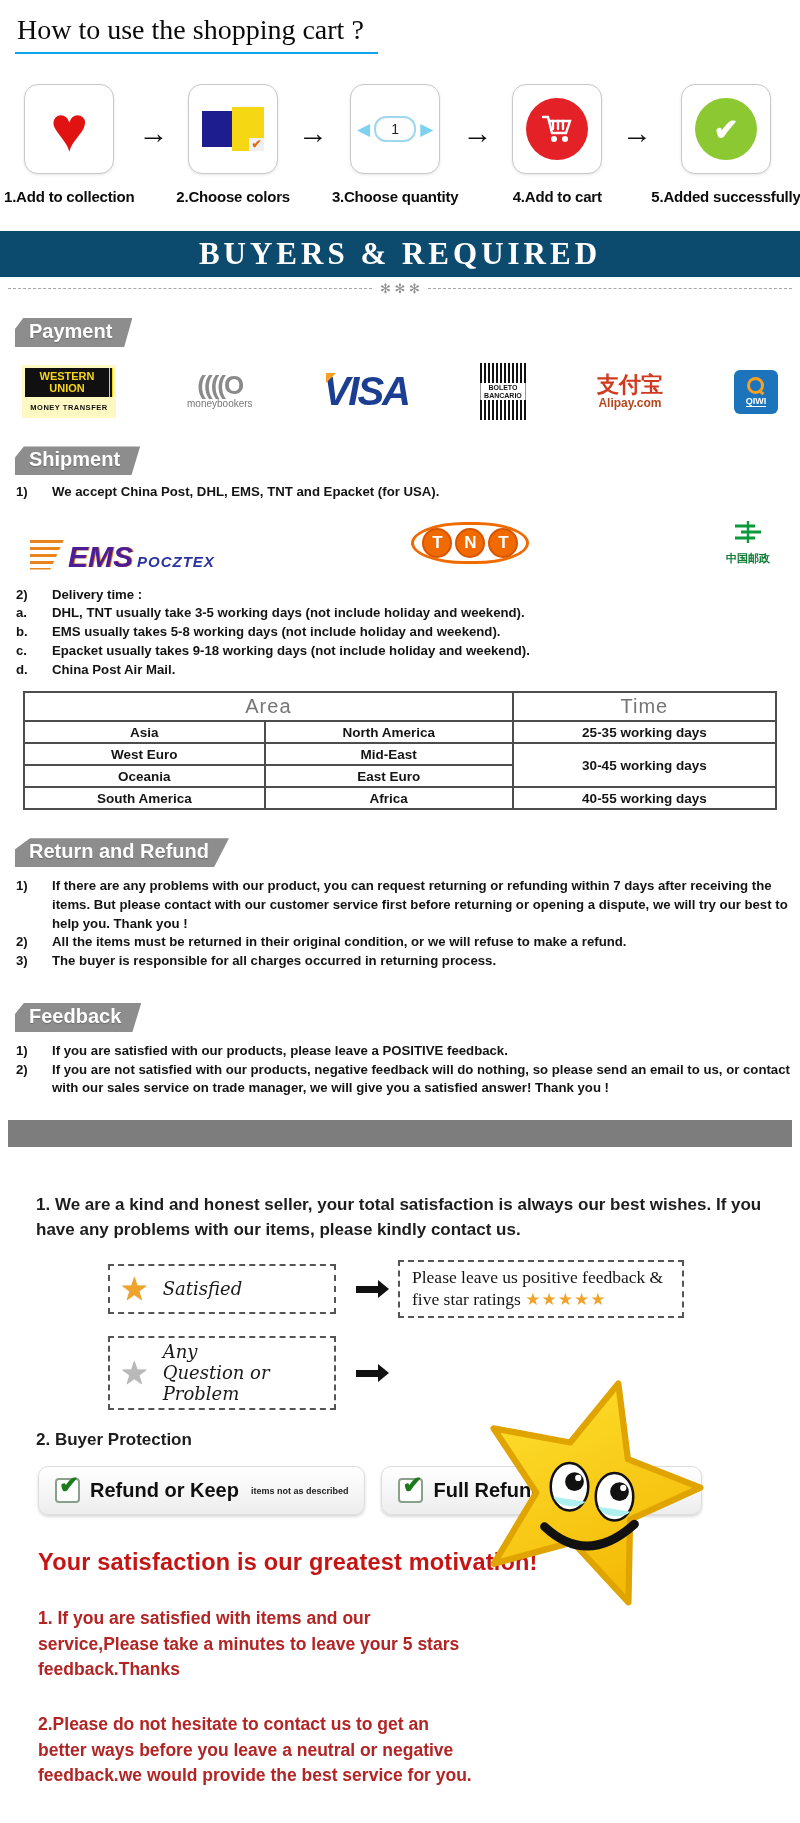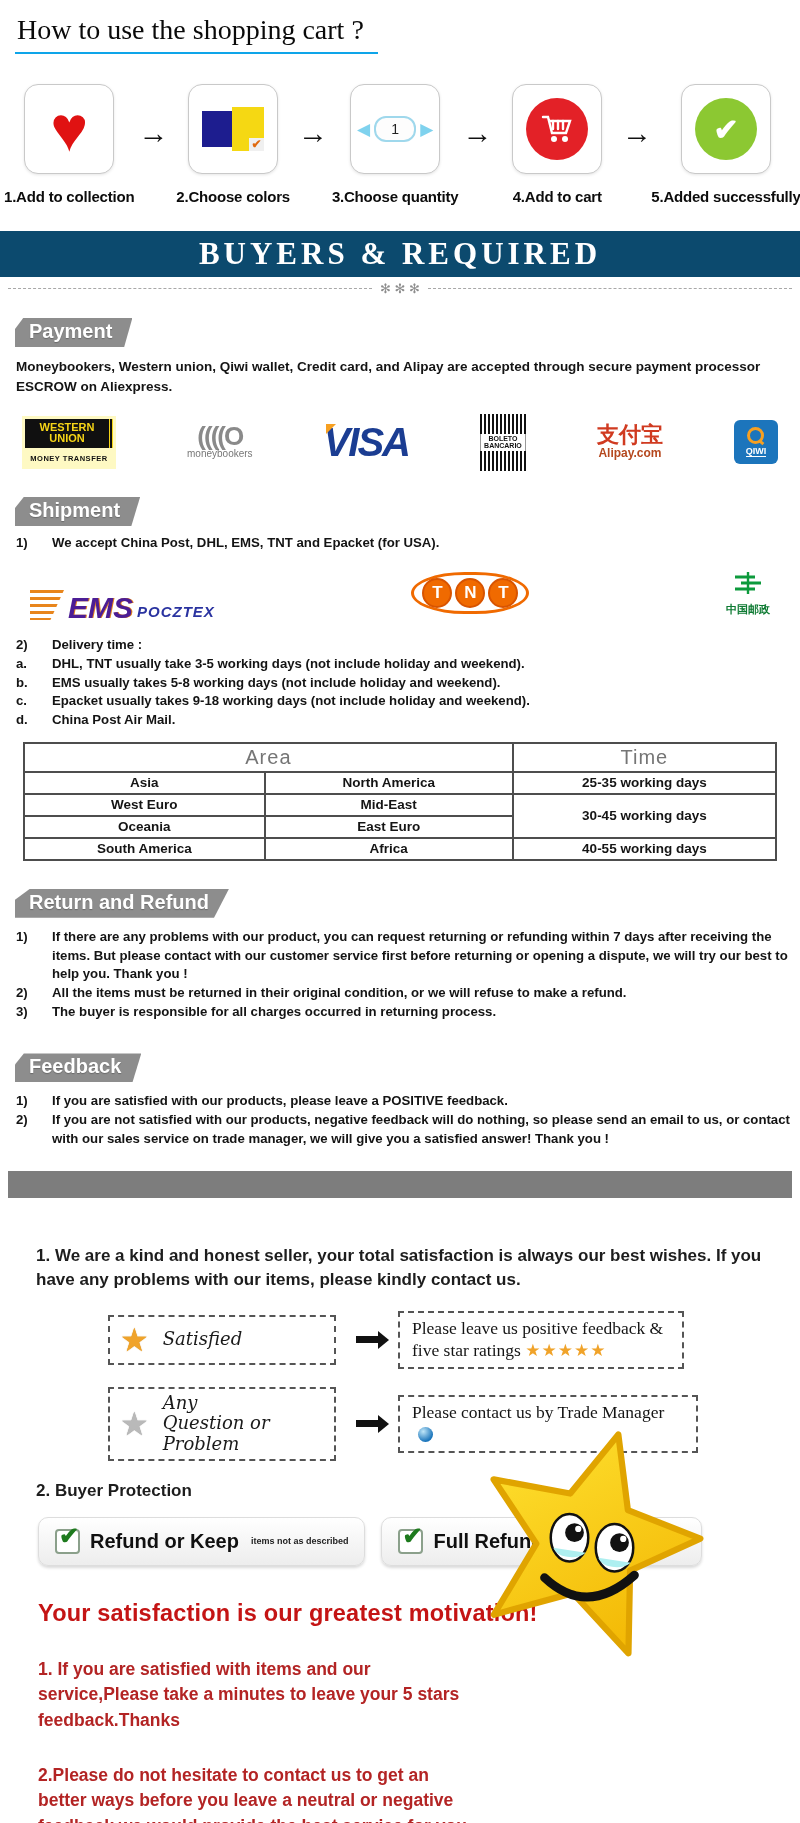--- a/index.html
+++ b/index.html
@@ -185,21 +185,20 @@
   <div class="black-banner">BUYERS &amp; REQUIRED</div>
   <div class="ornament">
     <span class="orn-line"></span>
     <span class="orn-glyph">✻ ✻ ✻</span>
     <span class="orn-line"></span>
   </div>
 
   
   <div style="margin-top:22px">
     <div class="tag">Payment</div>
-    <p class="body-text">Moneybookers, Western union, Qiwi wallet, Credit card, and Alipay are accepted through secure payment processor ESCROW on Aliexpress.</p>
     <div class="logo-row">
       <div class="wu">
         <div class="wu-top">
           <div>WESTERN</div>
           <div>UNION</div>
         </div>
         <div class="wu-bottom">MONEY TRANSFER</div>
       </div>
       <div class="mb">
         <div class="mb-arcs">((((O</div>
@@ -359,25 +358,20 @@
       </div>
     </div>
   </div>
 
   <div class="fb-row">
     <div class="dash-box dash-left">
       <span class="box-star star-gray">★</span>
       <span class="box-label" style="max-width:120px">Any Question or Problem</span>
     </div>
     <div class="fat-arrow"></div>
-    <div class="dash-box dash-right" style="width:300px;min-height:42px">
-      <div>
-        <span>Please contact us by Trade Manager</span><span class="tm-icon"></span>
-      </div>
-    </div>
   </div>
 
   <p class="buyer-protect">2. Buyer Protection</p>
 
   <div class="badges">
     <div class="badge">
       <span class="badge-check"></span>
       <span class="badge-title">Refund or Keep</span>
       <span class="badge-sub">items not as described</span>
     </div>

